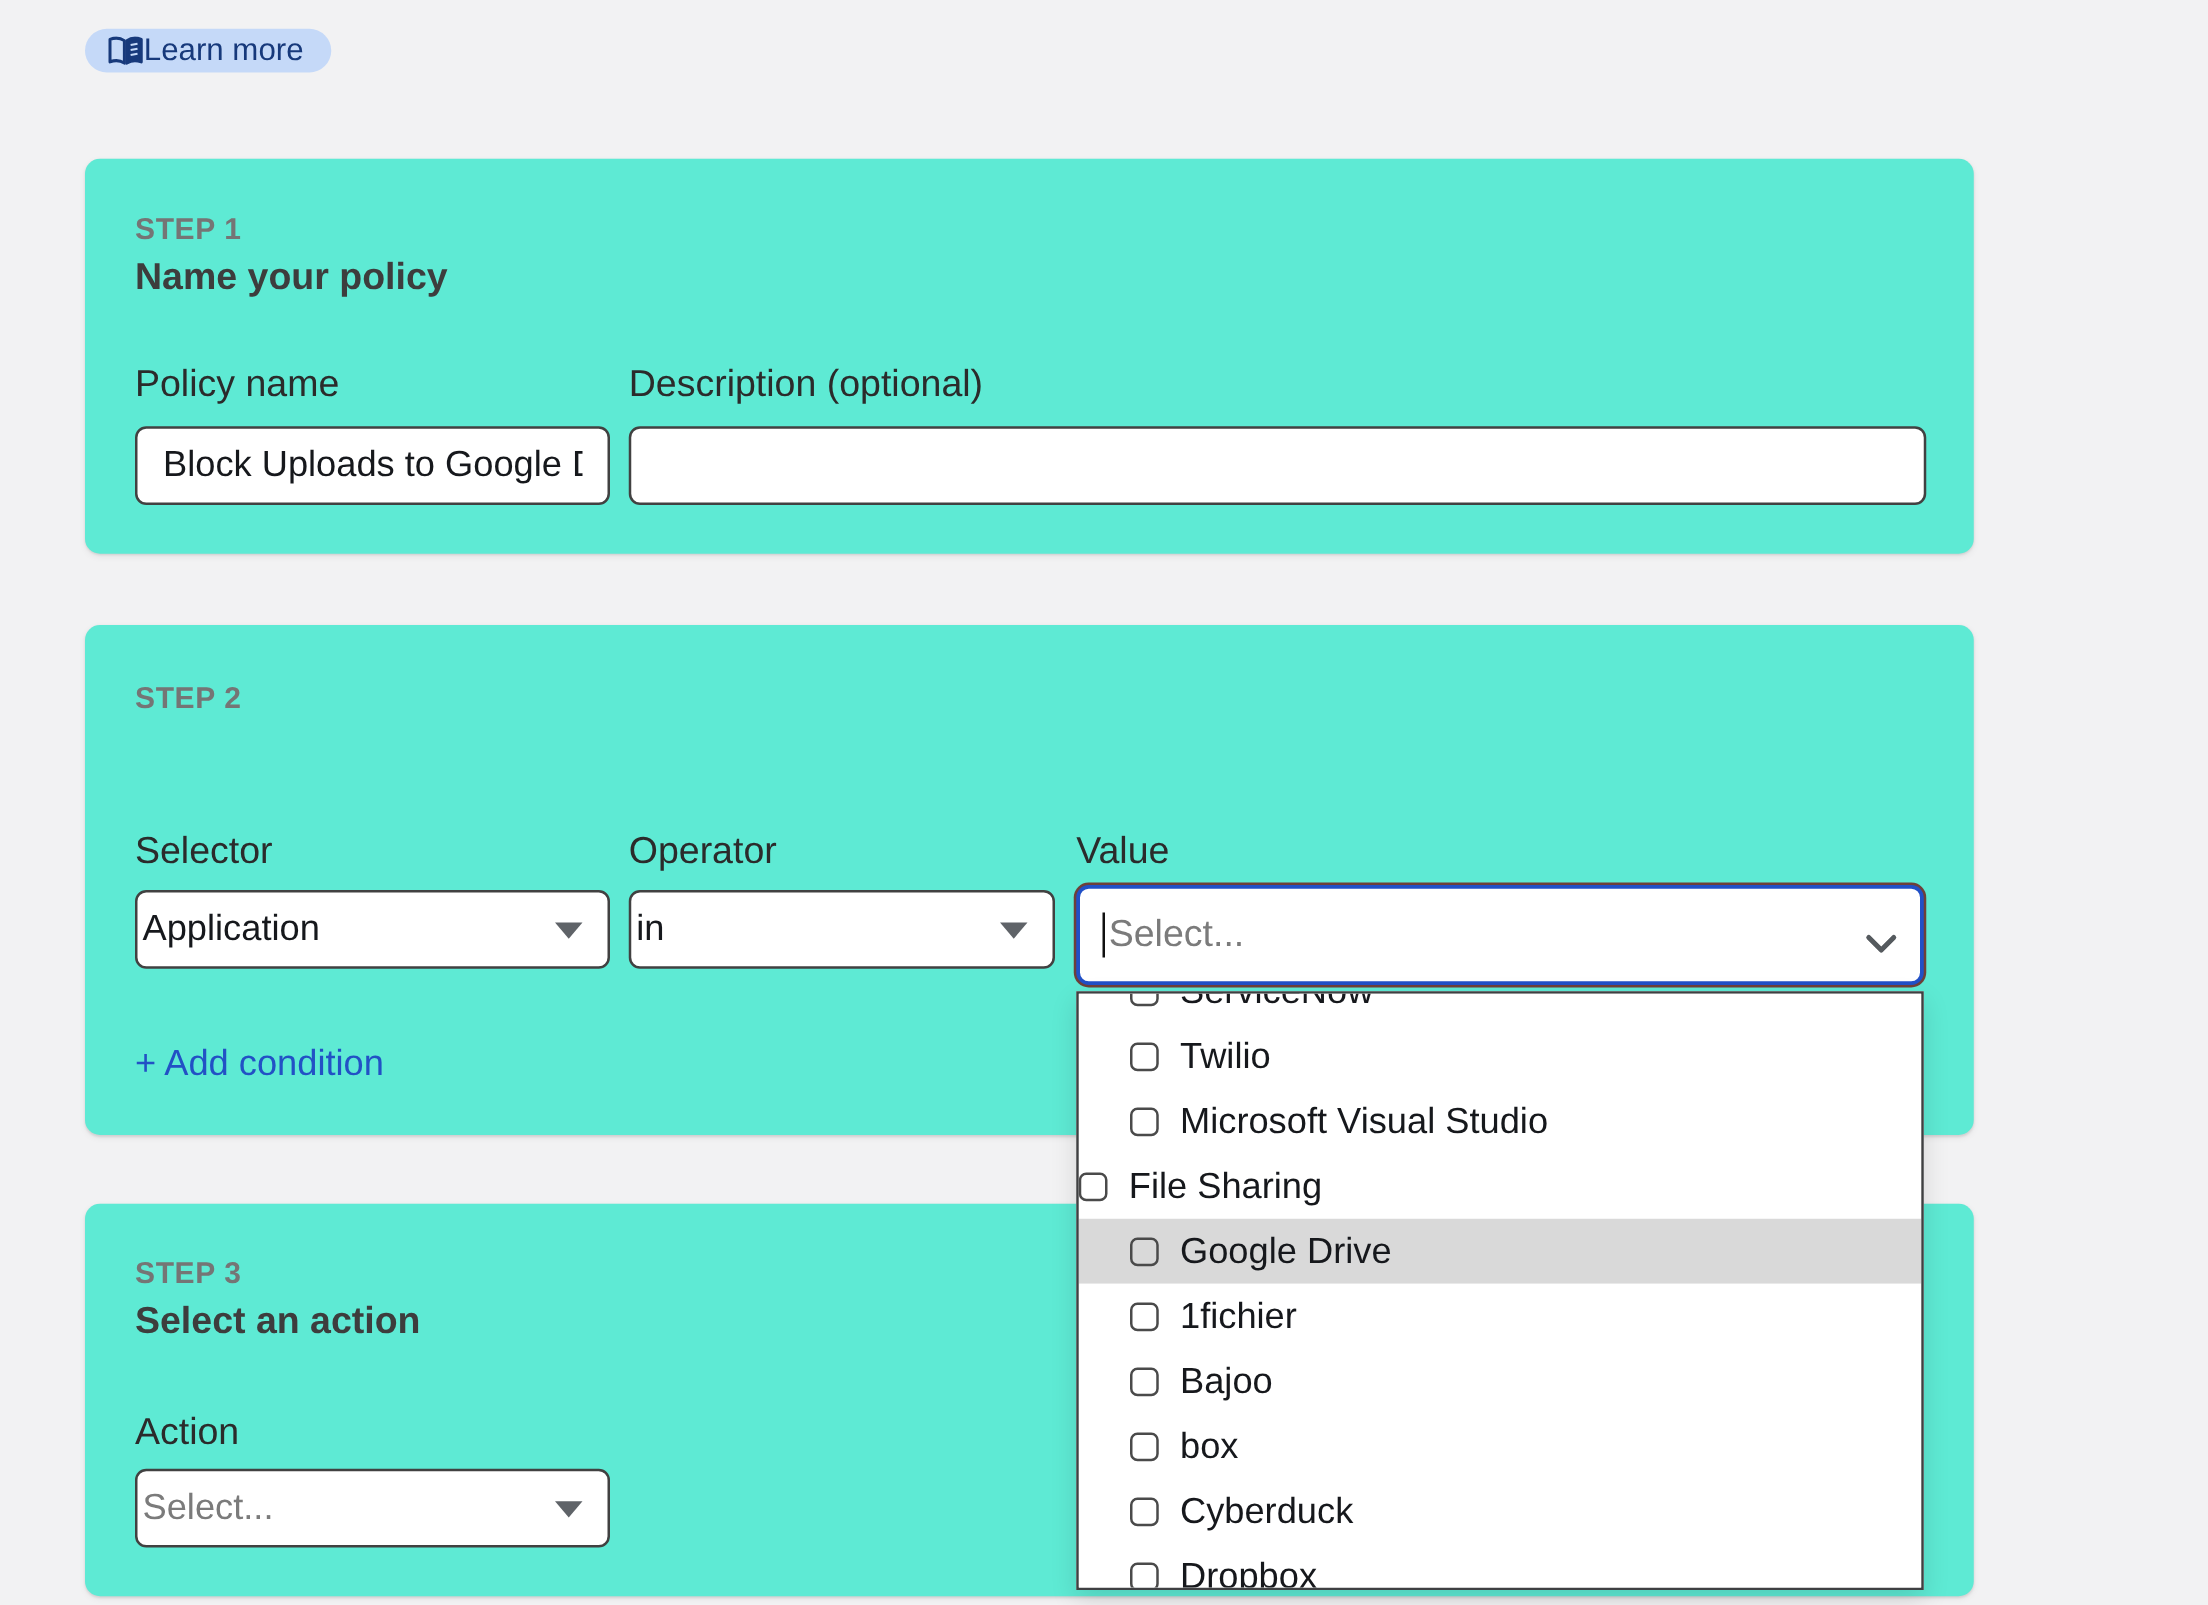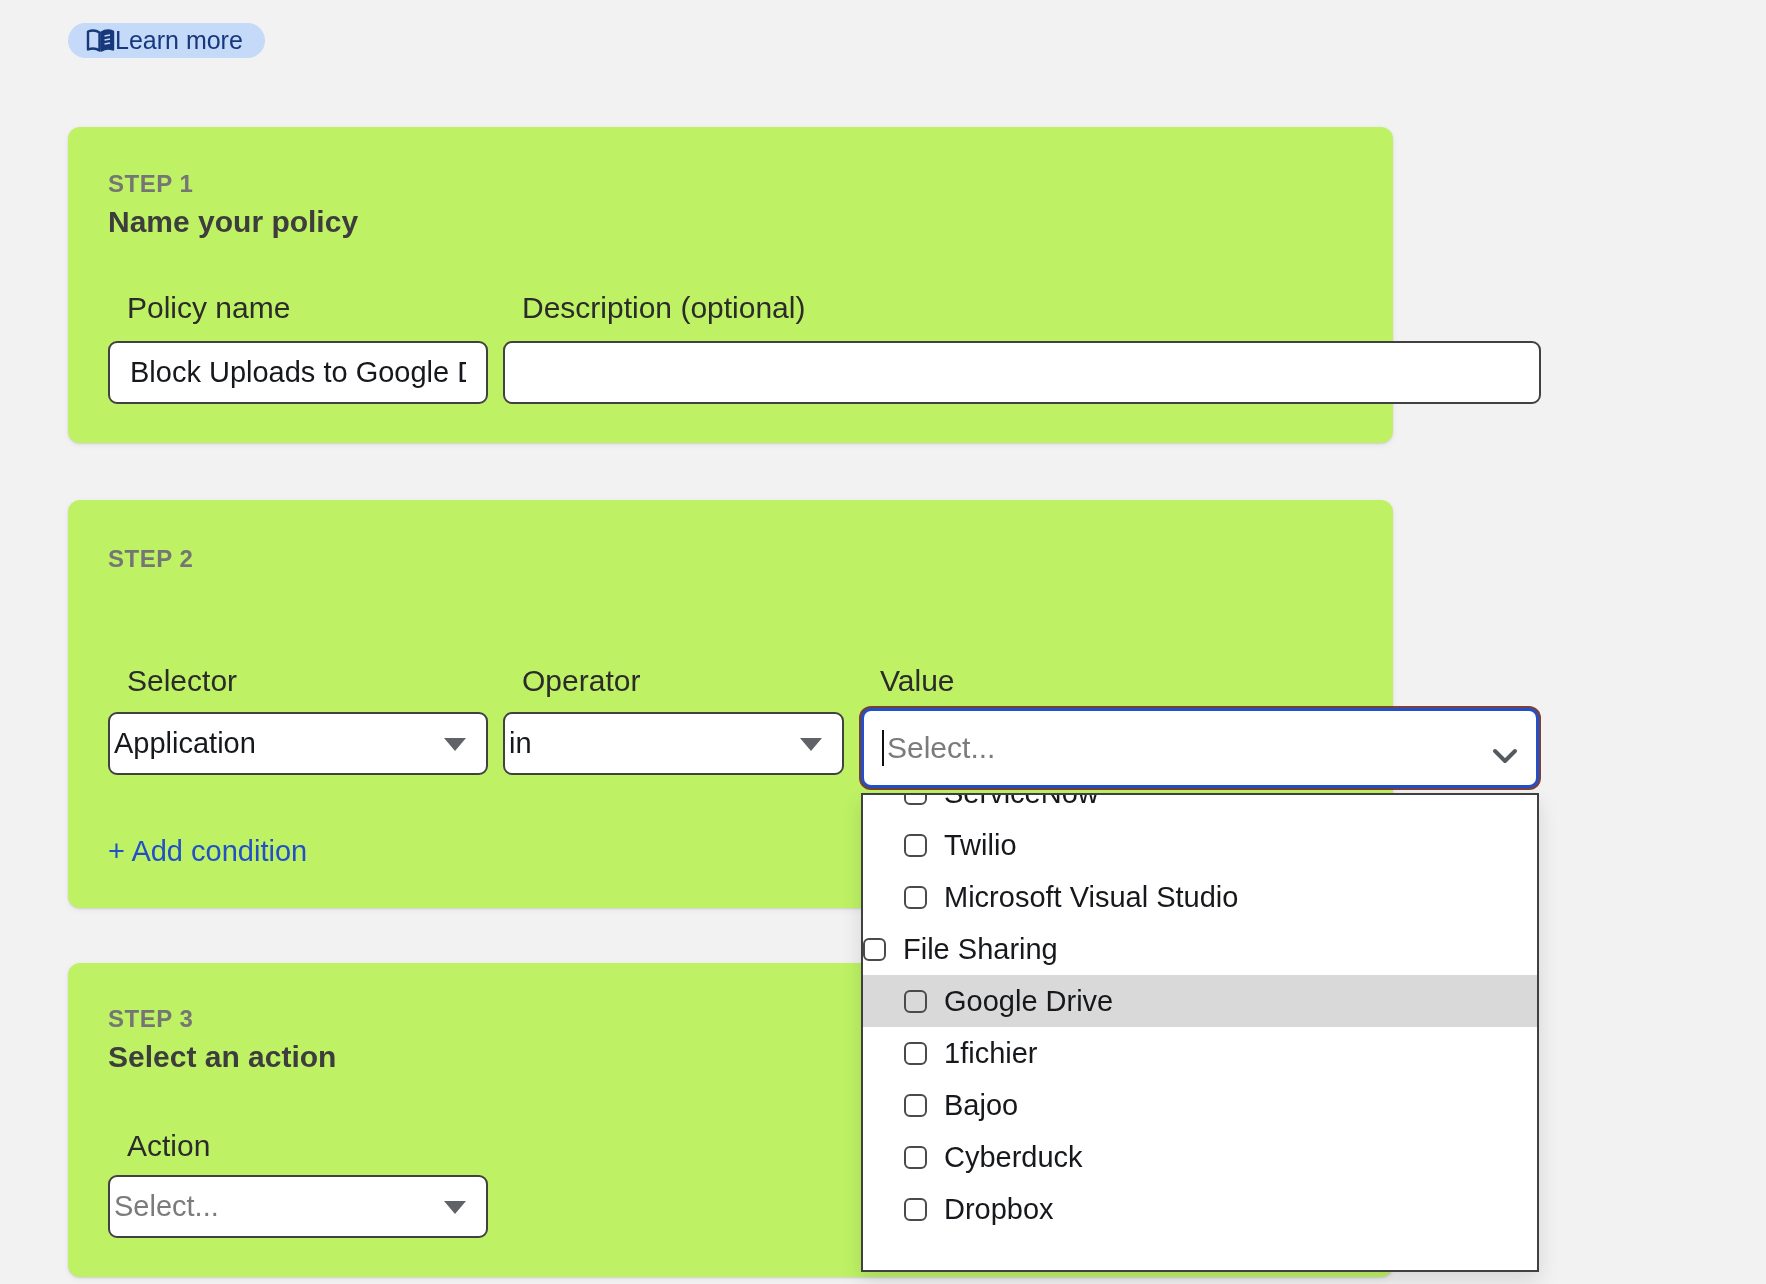--- a/index.html
+++ b/index.html
@@ -17,39 +17,39 @@
     display: flex; align-items: center; gap: 0;
     padding: 0 22px 0 18px; border: none; cursor: pointer;
     background: #c5d9f8; color: #17397b; border-radius: 18px;
     font-family: "Liberation Sans", sans-serif;
     font-size: 25px; font-weight: 500; line-height: 35px;
   }
   .learn-more svg { display: block; }
 
   
   .card {
-    position: absolute; left: 68px; width: 1325px;
-    background: #bef264; border-radius: 12px;
+    position: absolute; left: 68px; width: 1511px;
+    background: #5eead4; border-radius: 12px;
     box-shadow: 0 1px 2px rgba(0,0,0,0.10), 0 2px 6px rgba(0,0,0,0.06);
   }
   .card1 { top: 127px; height: 316px; }
   .card2 { top: 500px; height: 408px; }
   .card3 { top: 963px; height: 314px; }
 
   .eyebrow {
     position: absolute; left: 40px;
     font-size: 24px; font-weight: 700; color: #757575; letter-spacing: 0.5px;
   }
   .card-title {
     position: absolute; left: 40px;
     font-size: 30px; font-weight: 700; color: #3d3d3d;
   }
   .field-label {
     position: absolute;
-    font-size: 30px; color: #2b2b2b; line-height: 36px; margin-left: 19px;
+    font-size: 30px; color: #2b2b2b; line-height: 36px;
   }
 
   .text-input {
     position: absolute; height: 63px;
     border: 2px solid #414141; border-radius: 9px;
     background: #fff; padding: 0 20px;
     font-family: "Liberation Sans", sans-serif;
     font-size: 29px; color: #16181c; outline: none;
   }
 
@@ -205,20 +205,24 @@
         <div class="dd-row child">
     <span class="dd-check"></span>
     <span class="dd-label">1fichier</span>
   </div>
         <div class="dd-row child">
     <span class="dd-check"></span>
     <span class="dd-label">Bajoo</span>
   </div>
         <div class="dd-row child">
     <span class="dd-check"></span>
+    <span class="dd-label">box</span>
+  </div>
+        <div class="dd-row child">
+    <span class="dd-check"></span>
     <span class="dd-label">Cyberduck</span>
   </div>
         <div class="dd-row child">
     <span class="dd-check"></span>
     <span class="dd-label">Dropbox</span>
   </div>
       </div>
   </div>
 
 </div>

